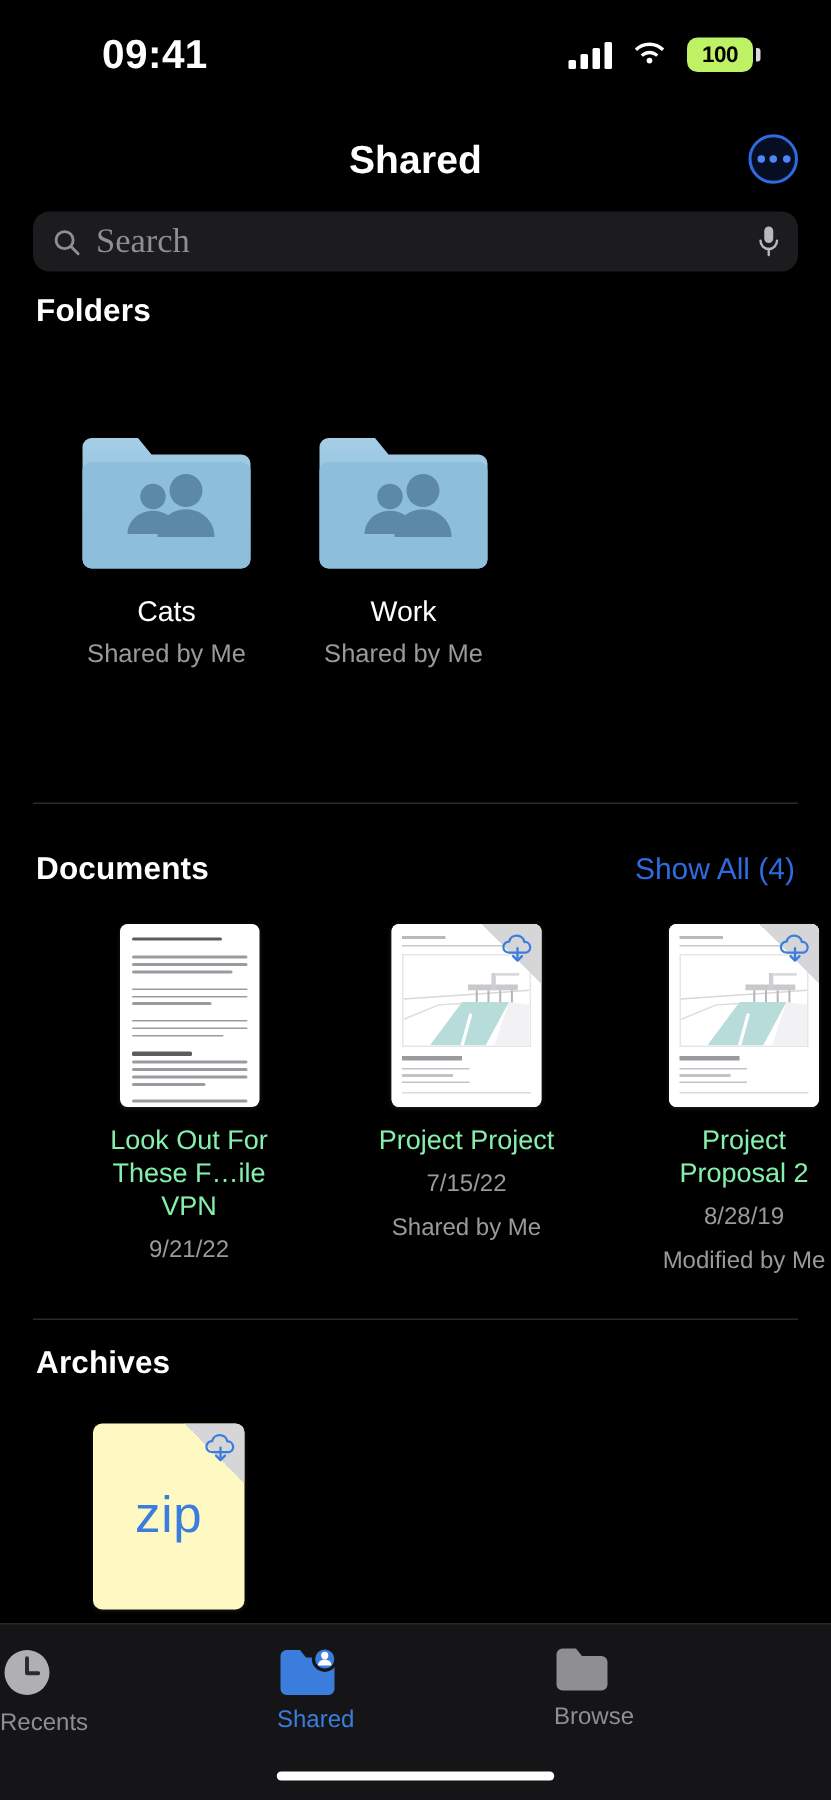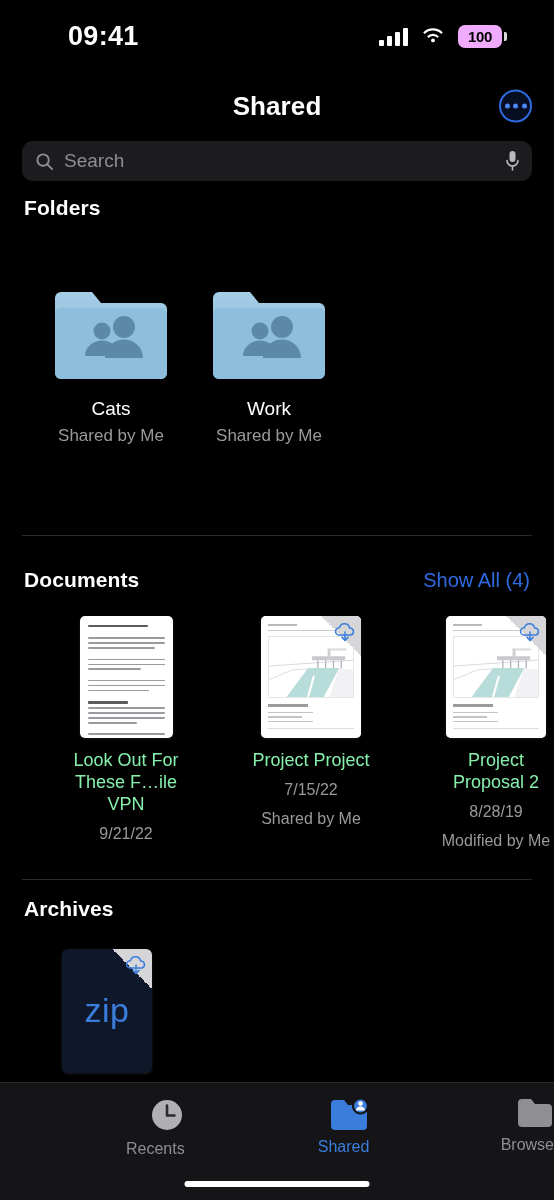--- a/index.html
+++ b/index.html
@@ -21,21 +21,21 @@
   .status-time { color:#fff; font-size:27px; font-weight:600; letter-spacing:.3px; }
   .status-right { display:flex; align-items:center; gap:13px; }
   .bars { display:flex; align-items:flex-end; gap:3px; height:19px; }
   .bars i { display:block; width:5px; background:#fff; border-radius:1px; }
   .bars i:nth-child(1){ height:6px; }
   .bars i:nth-child(2){ height:10px; }
   .bars i:nth-child(3){ height:14px; }
   .bars i:nth-child(4){ height:18px; }
   .wifi { width:24px; height:18px; }
   .batt {
-    position:relative; width:44px; height:23px; background:#f0abfc; border-radius:7px;
+    position:relative; width:44px; height:23px; background:#bef264; border-radius:7px;
     display:flex; align-items:center; justify-content:center;
   }
   .batt-num { color:#000; font-size:15px; font-weight:700; letter-spacing:-.3px; }
   .batt:after {
     content:""; position:absolute; right:-5px; top:7px; width:3px; height:9px;
     background:#fff; border-radius:0 2px 2px 0; opacity:.85;
   }
 
   
   .navbar {
@@ -52,21 +52,21 @@
   .more-btn i { width:5px; height:5px; border-radius:50%; background:#4f86f7; display:block; }
 
   
   .searchwrap { position:absolute; top:141px; left:22px; right:22px; }
   .searchbar {
     height:40px; background:#1c1c1e; border-radius:11px;
     display:flex; align-items:center; padding:0 12px 0 13px; gap:10px;
   }
   .search-input {
     flex:1; background:transparent; border:0; outline:none;
-    color:#eab308; font-size:19px; font-family:Liberation Sans, sans-serif;
+    color:#eab308; font-size:23px; font-family:Liberation Serif, serif;
   }
   .search-input::placeholder { color:#8e8e93; }
 
   
   .content { position:absolute; top:196px; left:0; right:0; bottom:118px; overflow:hidden; }
   .section-head {
     display:flex; align-items:baseline; justify-content:space-between;
     padding:0 24px; margin-bottom:6px;
   }
   .section-title { color:#fff; font-size:21px; font-weight:700; letter-spacing:.1px; }
@@ -118,33 +118,33 @@
   .prop-foot { position:absolute; bottom:16px; left:7px; right:7px; }
   .prop-foot .ttl { height:3px; width:46%; background:#9b9b9f; }
   .prop-foot .ln { height:1.3px; background:#c4c4c8; margin-top:3px; }
   .prop-foot .ln.s { width:52%; }
   .prop-foot .ln.s2 { width:40%; }
   .prop-rule { position:absolute; bottom:9px; left:7px; right:7px; height:1px; background:#dcdce0; }
 
   
   .arch-row { display:flex; padding:22px 0 0 62px; }
   .zip-thumb {
-    width:90px; height:124px; background:#0f172a; border-radius:6px;
+    width:101px; height:124px; background:#fef9c3; border-radius:6px;
     position:relative; overflow:hidden; display:flex; align-items:center; justify-content:center;
     box-shadow:0 1px 3px rgba(255,255,255,.10);
   }
   .zip-label { color:#3b7ddd; font-size:34px; font-weight:400; letter-spacing:.5px; }
 
   
   .tabbar {
     position:absolute; left:0; right:0; bottom:0; height:118px;
     background:#151517; border-top:1px solid #2a2a2c;
     display:flex; align-items:flex-start; padding-top:14px;
   }
-  .tab { flex:1; display:flex; flex-direction:column; align-items:flex-end; gap:7px;margin-left:20px; }
+  .tab { flex:1; display:flex; flex-direction:column; align-items:flex-start; gap:7px; }
   .tab-label { font-size:16px; color:#8e8e93; }
   .tab.active .tab-label { color:#3b7ddd; }
   .home-indicator {
     position:absolute; bottom:13px; left:50%; transform:translateX(-50%);
     width:185px; height:6px; background:#fff; border-radius:3px;
   }
 </style>
 </head>
 <body>
 

